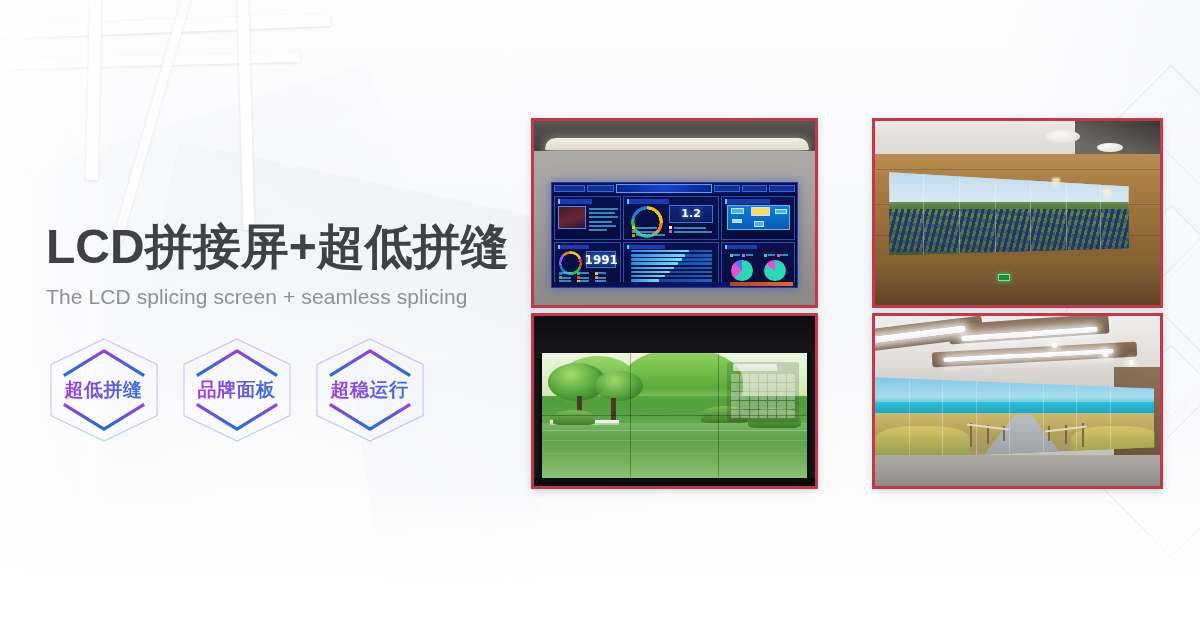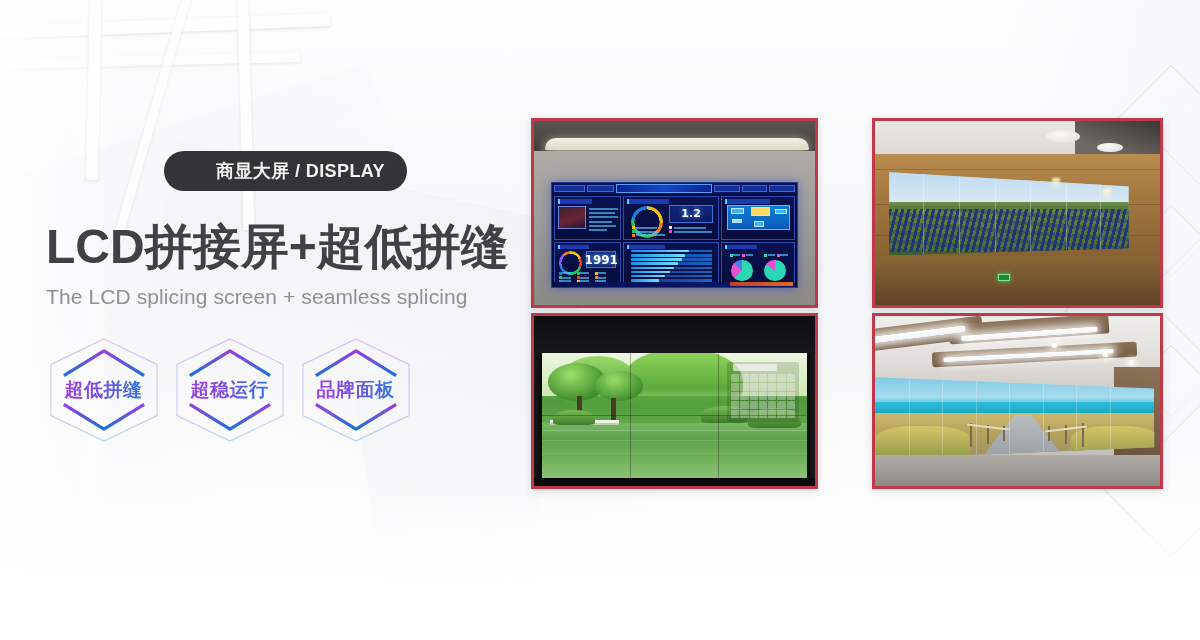--- a/index.html
+++ b/index.html
@@ -97,21 +97,21 @@
     font-size:48px; font-weight:700; color:#3f4145;
     letter-spacing:0px; line-height:1.06; white-space:nowrap;
   }
   .subline {
     margin-top:12px;
     font-size:21px; color:#8f9094; font-weight:400;
     letter-spacing:.1px; white-space:nowrap;
   }
 
   
-  .hexrow { position:absolute; left:44px; top:334px; display:flex; gap:7px; z-index:6; }
+  .hexrow { position:absolute; left:44px; top:334px; display:flex; gap:14px; z-index:6; }
   .hexwrap { position:relative; width:119px; height:112px; }
 
   .hex-outer, .hex-inner {
     position:absolute; left:50%; top:50%;
     transform:translate(-50%,-50%);
   }
   .hex-outer { width:118px; height:110px; opacity:.42; }
   .hex-inner { width:92px;  height:86px; }
 
   .hexlabel {
@@ -345,23 +345,20 @@
     <div class="diamond-sm ds1"></div>
     <div class="diamond-sm ds2"></div>
 
     <div class="left-wash"></div>
     <div class="bottom-wash"></div>
   </div>
 
   <div class="copy">
 
     <div class="pill-row">
-      <div class="pill-dark">
-        <span>商显大屏 / DISPLAY</span>
-      </div>
     </div>
 
     <div class="headline">LCD拼接屏+超低拼缝</div>
     <div class="subline">The LCD splicing screen + seamless splicing</div>
   </div>
 
   <div class="hexrow">
 
     <div class="hexwrap">
       <svg class="hex-outer" viewBox="0 0 120 112">
@@ -387,32 +384,32 @@
     </div>
 
     <div class="hexwrap">
       <svg class="hex-outer" viewBox="0 0 120 112">
         <polygon points="60,4 114,30 114,82 60,108 6,82 6,30" fill="none" stroke="url(#go1)" stroke-width="1.1"></polygon>
       </svg>
       <svg class="hex-inner" viewBox="0 0 96 90">
         <polyline points="6,30 48,4 90,30" fill="none" stroke="url(#gi1)" stroke-width="3.4" stroke-linejoin="round"></polyline>
         <polyline points="6,60 48,86 90,60" fill="none" stroke="url(#gi1)" stroke-width="3.4" stroke-linejoin="round"></polyline>
       </svg>
-      <div class="hexlabel">超稳运行</div>
+      <div class="hexlabel">品牌面板</div>
     </div>
 
     <div class="hexwrap">
       <svg class="hex-outer" viewBox="0 0 120 112">
         <polygon points="60,4 114,30 114,82 60,108 6,82 6,30" fill="none" stroke="url(#go1)" stroke-width="1.1"></polygon>
       </svg>
       <svg class="hex-inner" viewBox="0 0 96 90">
         <polyline points="6,30 48,4 90,30" fill="none" stroke="url(#gi1)" stroke-width="3.4" stroke-linejoin="round"></polyline>
         <polyline points="6,60 48,86 90,60" fill="none" stroke="url(#gi1)" stroke-width="3.4" stroke-linejoin="round"></polyline>
       </svg>
-      <div class="hexlabel">品牌面板</div>
+      <div class="hexlabel">超稳运行</div>
     </div>
 
 
   </div>
 
   <div class="grid">
 
     <div class="frame f-tl">
       <div class="photo p1">
         <div class="ceiling"></div>

